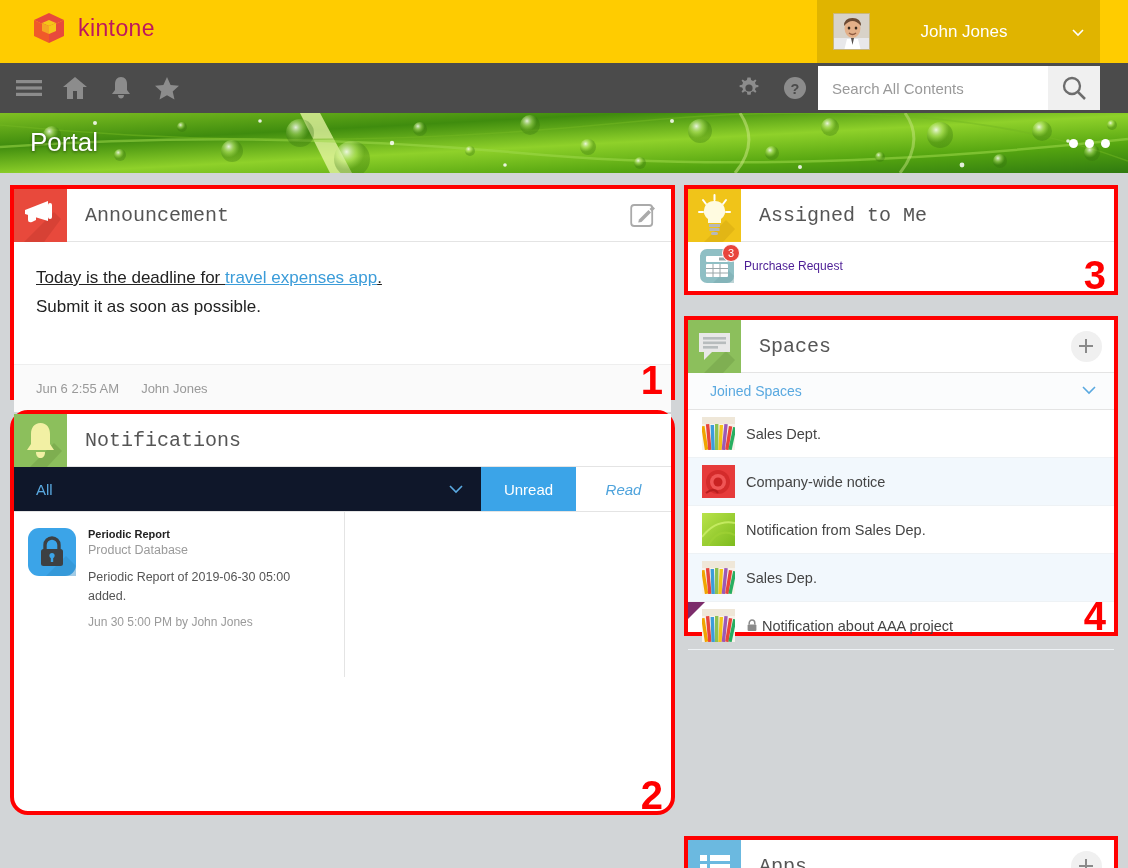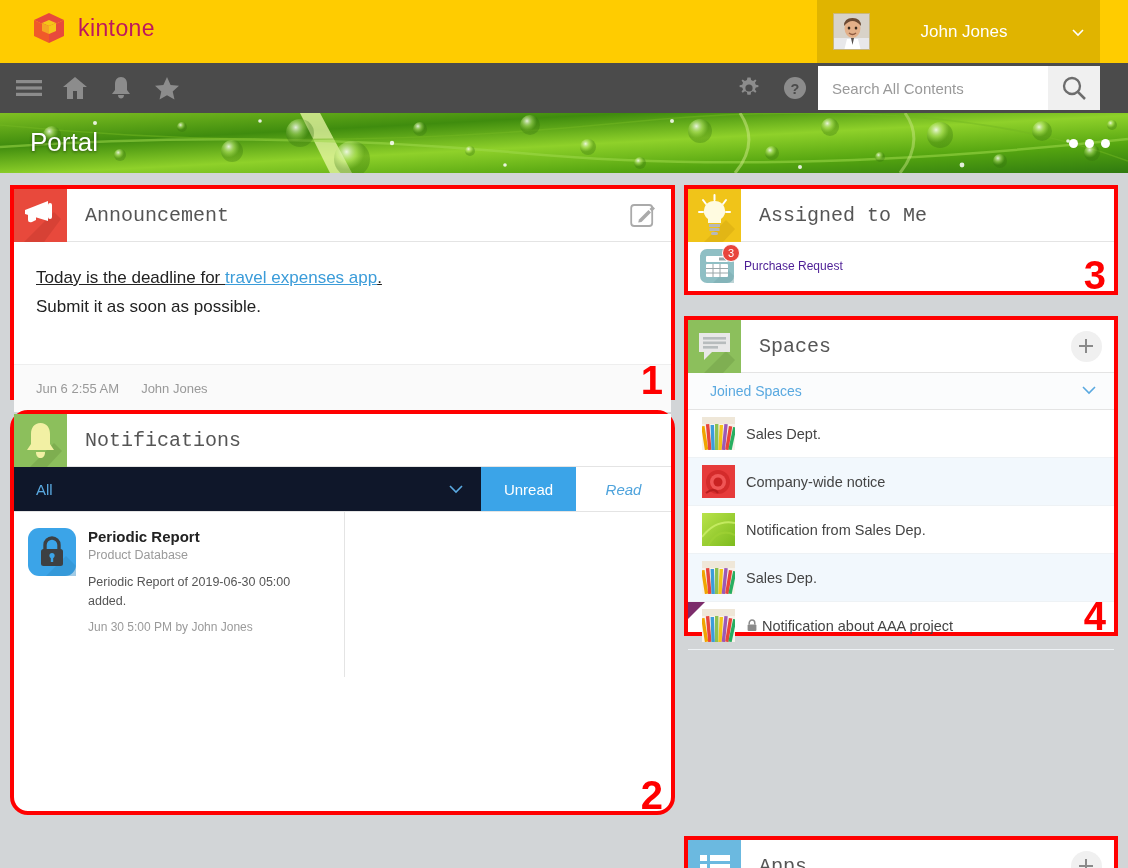--- a/index.html
+++ b/index.html
@@ -149,21 +149,21 @@
     width: 95px; display: flex; align-items: center; justify-content: center;
     font-size: 15px; cursor: pointer;
   }
   .nt-tab.active { background: #3ba4e8; color: #ffffff; }
   .nt-tab.inactive { background: #ffffff; color: #4ea3dc; font-style: italic; }
   .nt-list { display: flex; height: 165px; }
   .nt-col-left { width: 331px; border-right: 1px solid #e4e4e4; padding: 16px 14px 0 14px; display: flex; gap: 12px; }
   .nt-col-right { flex: 1; }
   .nt-icon { width: 48px; height: 48px; flex: 0 0 auto; }
   .nt-meta { flex: 1; }
-  .nt-name { font-size: 15px; font-weight: bold; color: #222; margin-bottom: 3px; }
+  .nt-name { font-size: 11px; font-weight: bold; color: #222; margin-bottom: 3px; }
   .nt-app { font-size: 12.5px; color: #9a9a9a; margin-bottom: 11px; }
   .nt-text { font-size: 12.5px; color: #555; line-height: 1.55; margin-bottom: 8px; }
   .nt-time { font-size: 12px; color: #9a9a9a; }
 
   
   #assigned { left: 684px; top: 12px; width: 434px; height: 110px; }
   .as-row {
     height: 48px; display: flex; align-items: center; padding-left: 12px; gap: 10px;
     cursor: pointer;
   }

